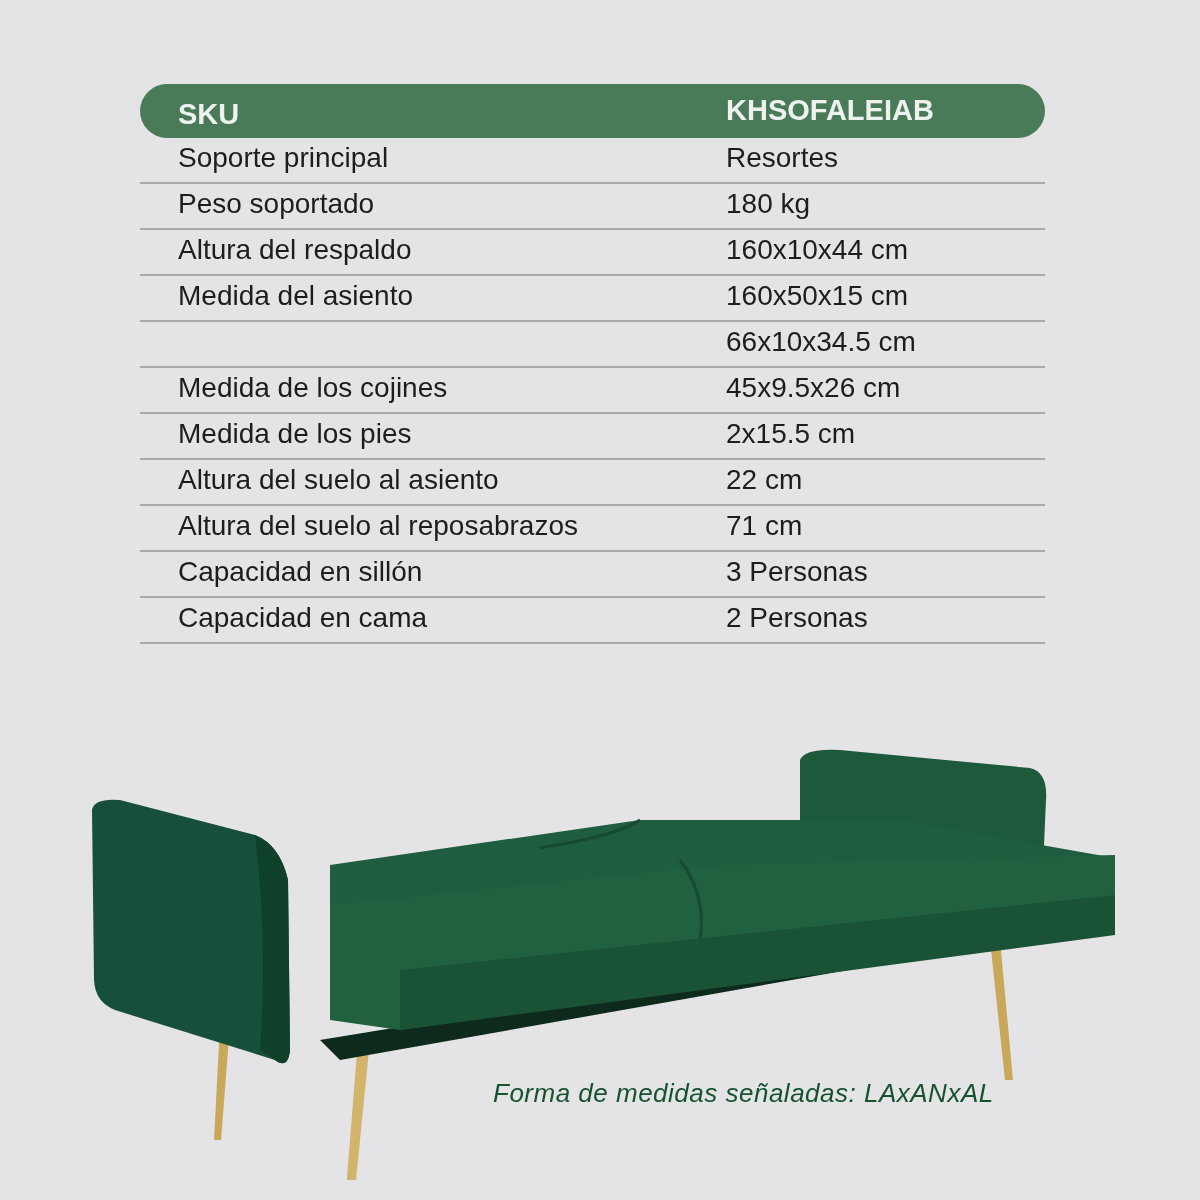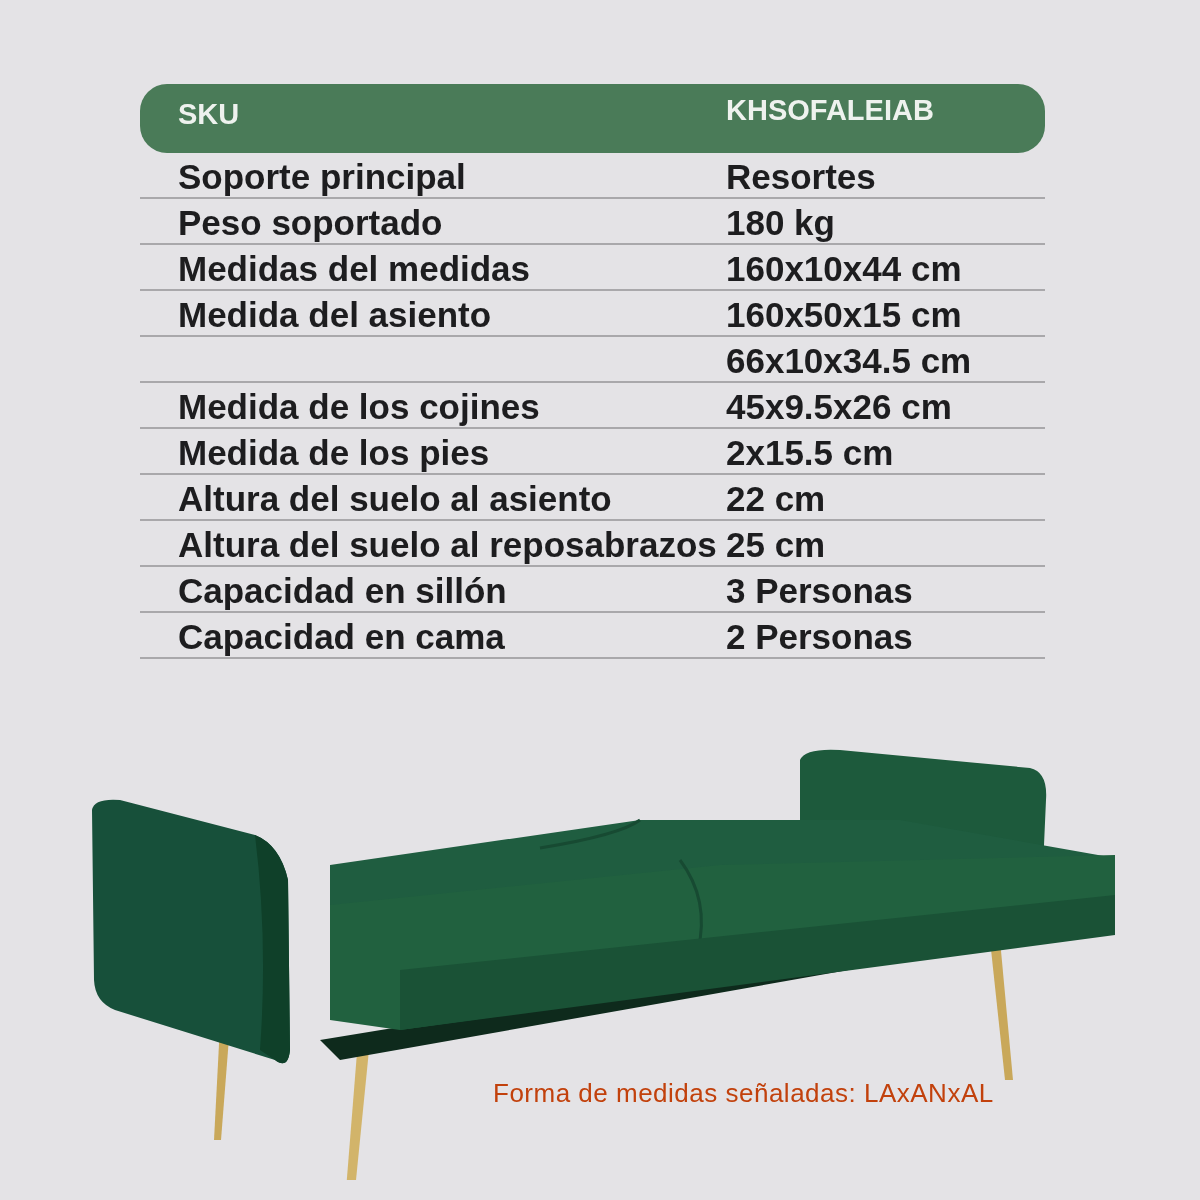--- a/index.html
+++ b/index.html
@@ -1,44 +1,44 @@
 <!DOCTYPE html>
 <html><head>
 <meta charset="utf-8">
 <style>
   html,body{margin:0;padding:0;}
   body{width:1200px;height:1200px;background:#e4e3e6;position:relative;overflow:hidden;font-family:"Liberation Sans",sans-serif;}
   .spec{position:absolute;left:140px;top:84px;width:905px;}
-  .hdr{height:69px;background:#4a7b58;border-radius:27px;position:relative;color:#eef2ee;font-weight:bold;font-size:29px;}
+  .hdr{height:54px;background:#4a7b58;border-radius:27px;position:relative;color:#eef2ee;font-weight:bold;font-size:29px;}
   .hdr .k{position:absolute;left:38px;top:14px;}
   .hdr .v{position:absolute;left:586px;top:10px;text-align:right;}
-  .row{height:44px;border-bottom:2px solid #a9a8ab;position:relative;color:#1d1d1f;font-weight:bold;font-size:35px;}
+  .row{height:44px;border-bottom:2px solid #a9a8ab;position:relative;color:#1d1d1f;font-weight:normal;font-size:28px;}
   .row .k{position:absolute;left:38px;top:4px;white-space:nowrap;}
   .row .v{position:absolute;left:586px;top:4px;white-space:nowrap;}
   .sofa{position:absolute;left:80px;top:740px;width:1060px;height:440px;}
-  .note{position:absolute;left:493px;top:1078px;font-size:26px;color:#c2410c;letter-spacing:0.5px;white-space:nowrap;}
+  .note{position:absolute;left:493px;top:1078px;font-style:italic;font-size:26px;color:#14532d;letter-spacing:0.5px;white-space:nowrap;}
 </style>
 </head>
 <body>
 
 <div class="spec">
   <div class="hdr">
     <span class="k">SKU</span>
     <span class="v">KHSOFALEIAB</span>
   </div>
   <div class="row">
       <span class="k">Soporte principal</span>
       <span class="v">Resortes</span>
     </div>
   <div class="row">
       <span class="k">Peso soportado</span>
       <span class="v">180 kg</span>
     </div>
   <div class="row">
-      <span class="k">Medidas del medidas</span>
+      <span class="k">Altura del respaldo</span>
       <span class="v">160x10x44 cm</span>
     </div>
   <div class="row">
       <span class="k">Medida del asiento</span>
       <span class="v">160x50x15 cm</span>
     </div>
   <div class="row">
       <span class="v">66x10x34.5 cm</span>
     </div>
   <div class="row">
@@ -48,21 +48,21 @@
   <div class="row">
       <span class="k">Medida de los pies</span>
       <span class="v">2x15.5 cm</span>
     </div>
   <div class="row">
       <span class="k">Altura del suelo al asiento</span>
       <span class="v">22 cm</span>
     </div>
   <div class="row">
       <span class="k">Altura del suelo al reposabrazos</span>
-      <span class="v">25 cm</span>
+      <span class="v">71 cm</span>
     </div>
   <div class="row">
       <span class="k">Capacidad en sillón</span>
       <span class="v">3 Personas</span>
     </div>
   <div class="row">
       <span class="k">Capacidad en cama</span>
       <span class="v">2 Personas</span>
     </div>
 </div>

